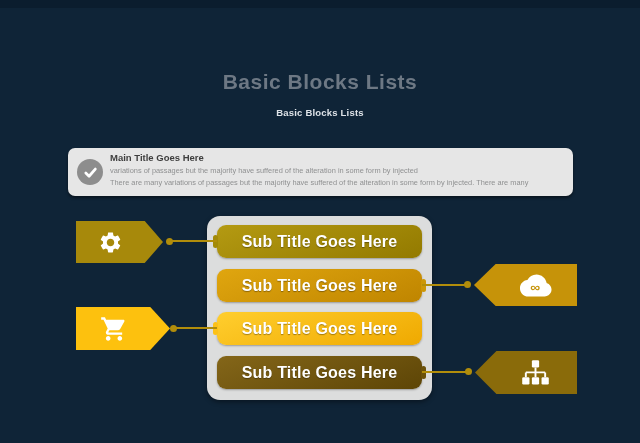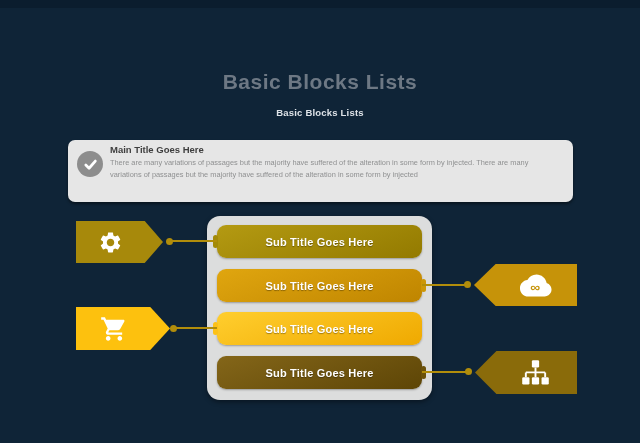--- a/index.html
+++ b/index.html
@@ -15,21 +15,21 @@
     position:absolute; top:62px; left:0; width:640px; text-align:center;
     font-size:21px; font-weight:bold; color:#6d7884; letter-spacing:.5px;
   }
   .page-subtitle {
     position:absolute; top:99px; left:0; width:640px; text-align:center;
     font-size:9.5px; font-weight:bold; color:#dde2e7; letter-spacing:.2px;
   }
 
   
   .banner {
-    position:absolute; left:68px; top:132px; width:505px; height:62px;
+    position:absolute; left:68px; top:140px; width:505px; height:48px;
     background:#e6e6e6; border-radius:7px; box-shadow:0 2px 3px rgba(0,0,0,.45);
   }
   .banner-circle {
     position:absolute; left:9px; top:11px; width:26px; height:26px;
     border-radius:50%; background:#8d8d8d;
     display:flex; align-items:center; justify-content:center;
   }
   .banner-text { position:absolute; left:42px; top:4px; width:458px; }
   .banner-title { font-size:9.5px; font-weight:bold; color:#3e3e3e; margin-bottom:2px; }
   .banner-line { font-size:7.4px; color:#8f9091; line-height:1.62; white-space:nowrap; }
@@ -38,21 +38,21 @@
   .panel {
     position:absolute; left:207px; top:208px; width:225px; height:184px;
     background:#dcdddd; border-radius:13px; box-shadow:0 2px 5px rgba(0,0,0,.4);
   }
   .block {
     position:absolute; left:10px; width:205px; height:33px; border-radius:9px;
     display:flex; align-items:center; justify-content:center;
     box-shadow:0 1px 2px rgba(0,0,0,.3);
   }
   .block .label {
-    font-size:11px; font-weight:bold; color:#ffffff;
+    font-size:16px; font-weight:bold; color:#ffffff;
     text-shadow:0 1px 1px rgba(0,0,0,.35); letter-spacing:.2px;
   }
   .block-1 { top:9px;   background:linear-gradient(160deg,#b49a12,#937a00); }
   .block-2 { top:53px;  background:linear-gradient(160deg,#e0a60f,#bf8500); }
   .block-3 { top:96px;  background:linear-gradient(160deg,#ffce2e,#efa900); }
   .block-4 { top:140px; background:linear-gradient(160deg,#846619,#5d4506); }
   .bump {
     position:absolute; width:5px; height:13px; border-radius:3px; top:10px;
   }
   .bump.left  { left:-4px; }
@@ -96,22 +96,22 @@
   <div class="page-subtitle">Basic Blocks Lists</div>
 
   <div class="banner">
     <div class="banner-circle">
       <svg class="icon-svg" width="15" height="15" viewBox="0 0 24 24">
         <path d="M4.5 12.8l5.2 5.2 10-11.5" stroke="#ffffff" stroke-width="4.4" fill="none" stroke-linecap="round" stroke-linejoin="round"></path>
       </svg>
     </div>
     <div class="banner-text">
       <div class="banner-title">Main Title Goes Here</div>
+      <div class="banner-line">variations of passages but the majority have  suffered of the alteration in some form by injected</div>
       <div class="banner-line">There are many variations of passages but the majority have  suffered of the alteration in some form by injected. There are many</div>
-      <div class="banner-line">variations of passages but the majority have  suffered of the alteration in some form by injected</div>
     </div>
   </div>
 
   <div class="panel">
     <div class="block block-1">
       <span class="bump left"></span>
       <span class="label">Sub Title Goes Here</span>
     </div>
     <div class="block block-2">
       <span class="bump right"></span>

